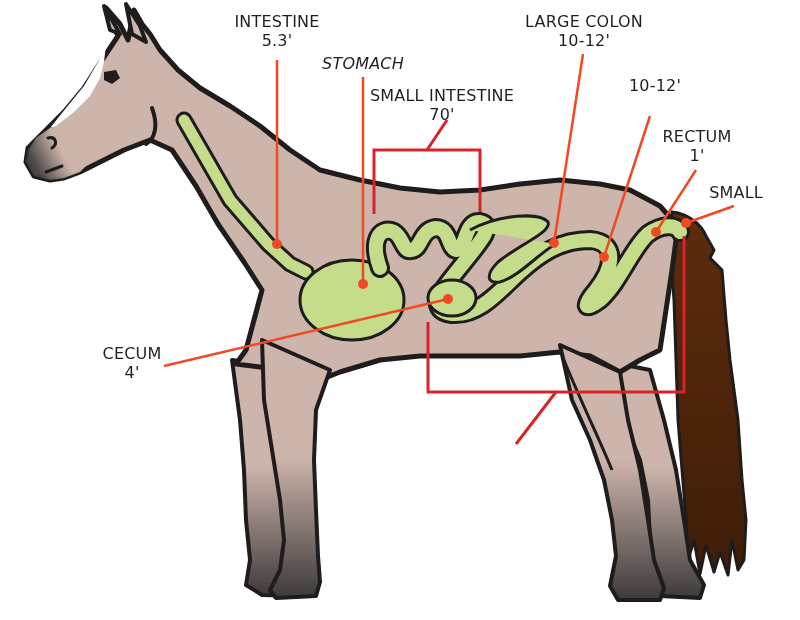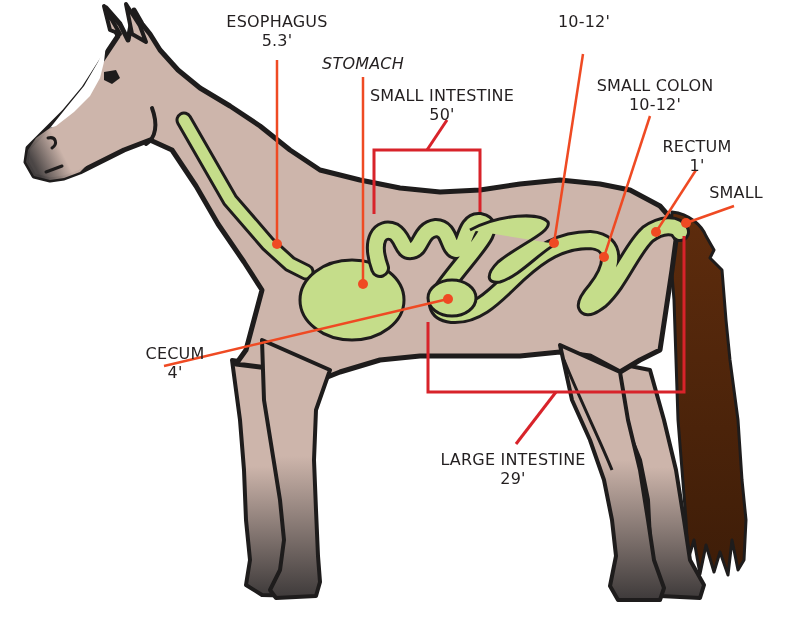--- a/index.html
+++ b/index.html
@@ -98,45 +98,41 @@
       <circle cx="363" cy="284" r="5"></circle>
       <circle cx="554" cy="243" r="5"></circle>
       <circle cx="604" cy="257" r="5"></circle>
       <circle cx="656" cy="232" r="5"></circle>
       <circle cx="686" cy="223" r="5"></circle>
       <circle cx="448" cy="299" r="5"></circle>
     </g>
   </svg>
 
   <div class="label" style="left:277px; top:12px;">
-    <span class="name">ESOPHAGUS</span>
+    <span class="name">INTESTINE</span>
     <span class="len">5.3'</span>
   </div>
   <div class="label" style="left:363px; top:54px;font-style:italic;">
     <span class="name">STOMACH</span>
   </div>
   <div class="label" style="left:442px; top:86px;">
     <span class="name">SMALL INTESTINE</span>
-    <span class="len">50'</span>
+    <span class="len">70'</span>
   </div>
   <div class="label" style="left:584px; top:12px;">
+    <span class="name">LARGE COLON</span>
     <span class="len">10-12'</span>
   </div>
   <div class="label" style="left:655px; top:76px;">
-    <span class="name">SMALL COLON</span>
     <span class="len">10-12'</span>
   </div>
-  <div class="label" style="left:697px; top:137px;">
+  <div class="label" style="left:697px; top:127px;">
     <span class="name">RECTUM</span>
     <span class="len">1'</span>
   </div>
   <div class="label" style="left:736px; top:183px;">
     <span class="name">SMALL</span>
   </div>
-  <div class="label" style="left:132px; top:344px;margin-left:43px;">
+  <div class="label" style="left:132px; top:344px;">
     <span class="name">CECUM</span>
     <span class="len">4'</span>
-  </div>
-  <div class="label" style="left:513px; top:450px;">
-    <span class="name">LARGE INTESTINE</span>
-    <span class="len">29'</span>
   </div>
 </div>
 
 </body></html>

